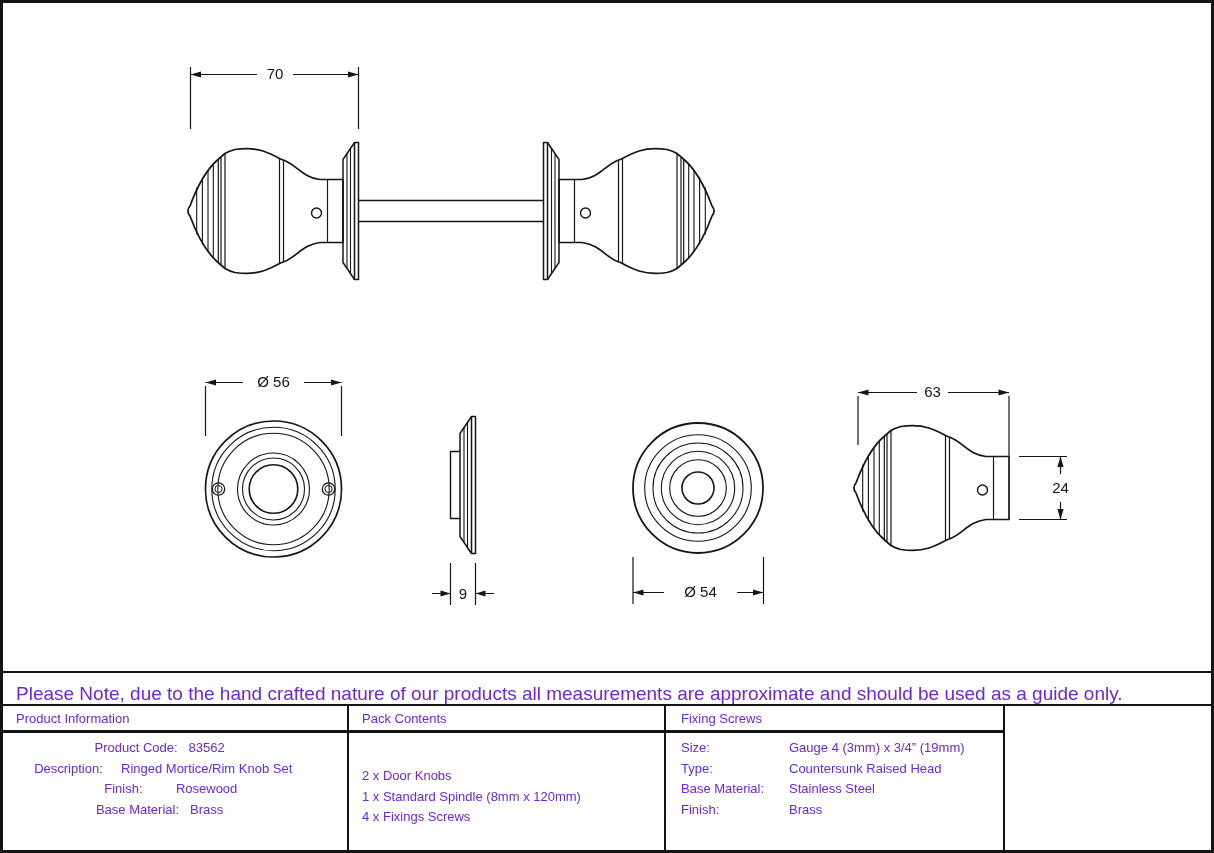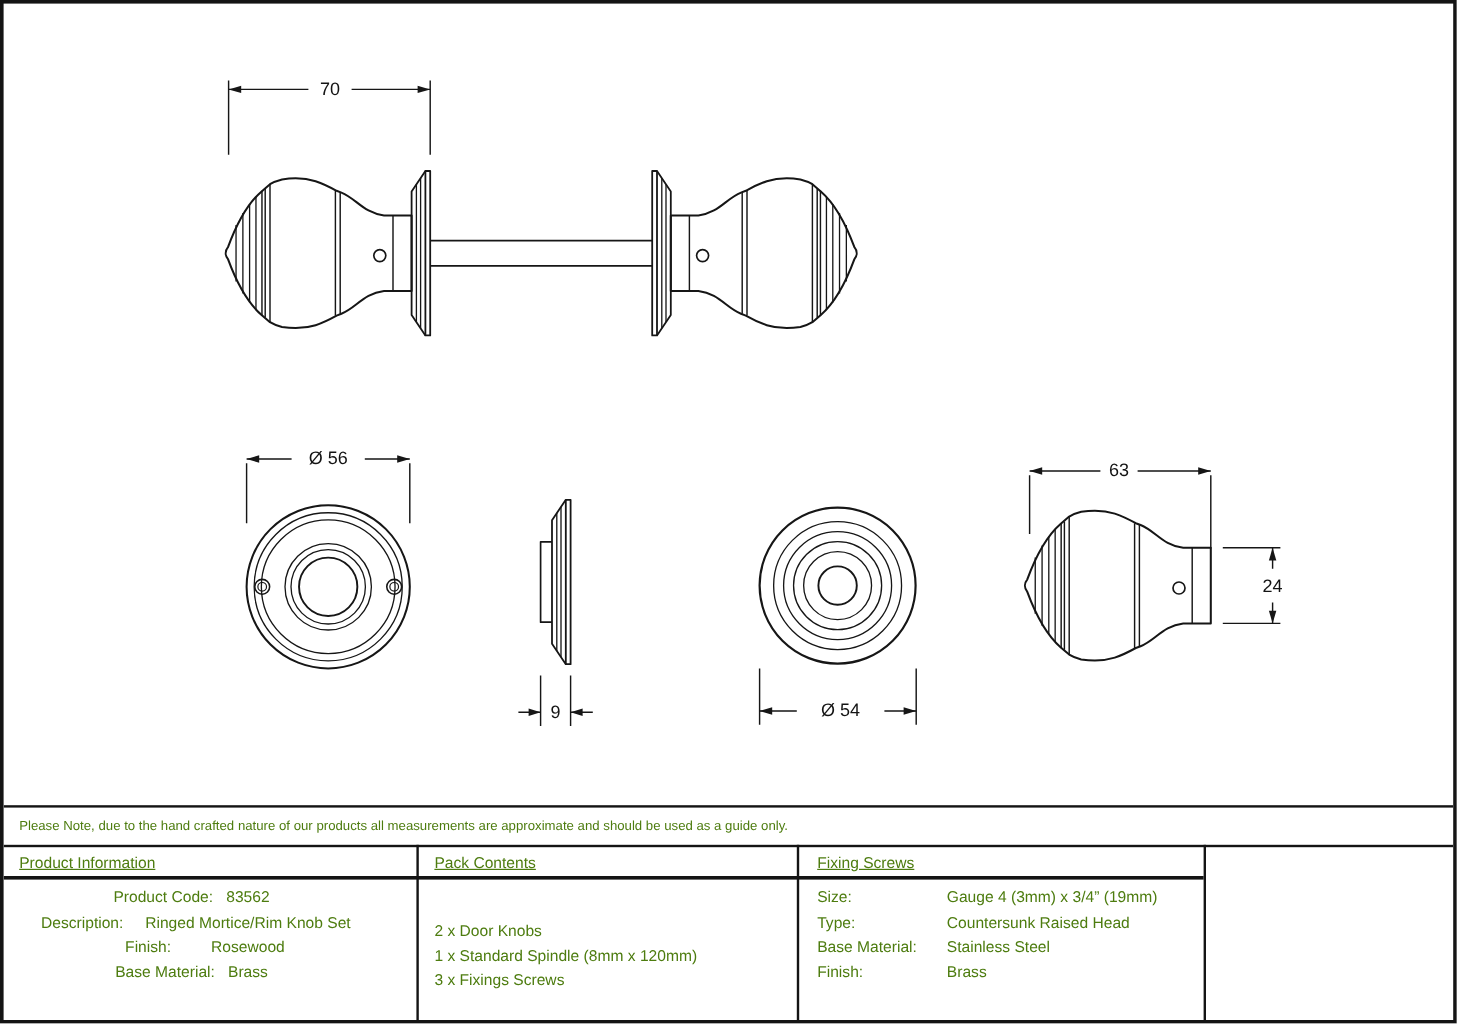--- a/index.html
+++ b/index.html
@@ -3,38 +3,38 @@
 <meta charset="utf-8">
 <style>
   * { margin:0; padding:0; box-sizing:border-box; }
   html,body { background:#e8e8e8; }
   .page {
     position:relative;
     width:1214px; height:853px;
     background:#ffffff;
     border:3px solid #141414;
     font-family:"Liberation Sans", sans-serif;
-    color:#4d7c0f;
+    color:#6d28d9;
     overflow:hidden;
   }
   .drawing-svg { position:absolute; left:0; top:0; }
   svg text {
     font-family:"Liberation Sans", sans-serif;
     font-size:15px;
     fill:#141414;
     stroke:none;
   }
   .hline, .vline { position:absolute; background:#141414; }
   .note-text {
     position:absolute; left:13px; top:680px;
-    font-size:11px; white-space:nowrap;
+    font-size:19px; white-space:nowrap;
   }
   .th {
     position:absolute; top:708px;
-    font-size:13px; white-space:nowrap;text-decoration:underline;
+    font-size:13px; white-space:nowrap;
   }
   .tcol {
     position:absolute; top:735px;
     font-size:13px; line-height:20.7px; white-space:nowrap;
   }
   .lbl { display:inline-block; }
   .lbl.w1 { width:105px; }
   .lbl.w3 { width:108px; }
 </style>
 </head>
@@ -180,21 +180,21 @@
   <div class="tcol" style="left:13px;text-align:center;">
     <div><span class="lbl w1">Product Code:</span><span>83562</span></div>
     <div><span class="lbl w1">Description:</span><span>Ringed Mortice/Rim Knob Set</span></div>
     <div><span class="lbl w1">Finish:</span><span>Rosewood</span></div>
     <div><span class="lbl w1">Base Material:</span><span>Brass</span></div>
   </div>
 
   <div class="tcol" style="left:359px;margin-top:28px;">
     <div>2 x Door Knobs</div>
     <div>1 x Standard Spindle (8mm x 120mm)</div>
-    <div>3 x Fixings Screws</div>
+    <div>4 x Fixings Screws</div>
   </div>
 
   <div class="tcol" style="left:678px;">
     <div><span class="lbl w3">Size:</span><span>Gauge 4 (3mm) x 3/4” (19mm)</span></div>
     <div><span class="lbl w3">Type:</span><span>Countersunk Raised Head</span></div>
     <div><span class="lbl w3">Base Material:</span><span>Stainless Steel</span></div>
     <div><span class="lbl w3">Finish:</span><span>Brass</span></div>
   </div>
 
 </div>

